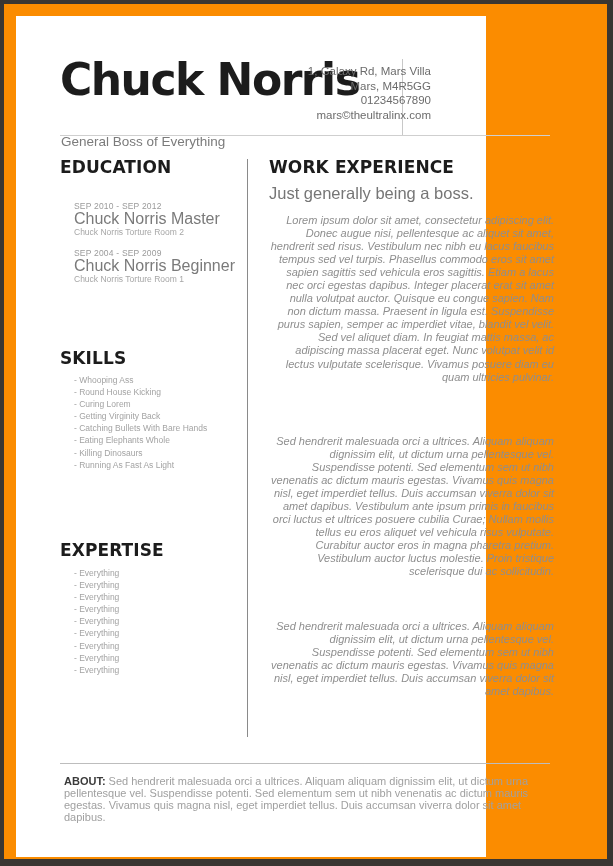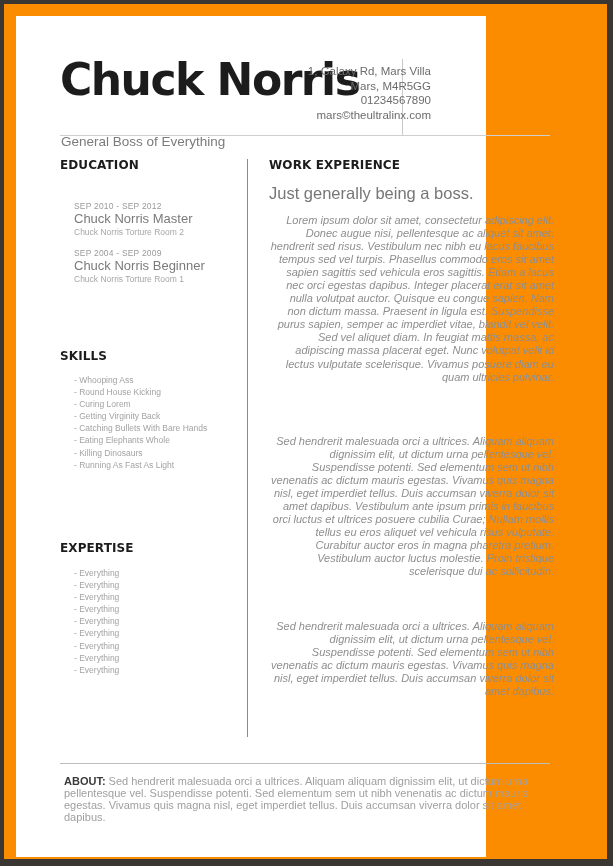--- a/index.html
+++ b/index.html
@@ -38,28 +38,28 @@
   }
   .contact {
     position: absolute; right: 55px; top: 48px; text-align: right;
     font-size: 11.5px; color: #6c6c6c; line-height: 14.5px;
   }
   .contact div { white-space: nowrap; }
 
   
   .h2 {
     position: absolute; font-family: "DejaVu Sans", sans-serif; font-weight: bold;
-    font-size: 12px; color: #1c1c1c; letter-spacing: 0.1px; margin: 0; line-height: 1;
+    font-size: 17px; color: #1c1c1c; letter-spacing: 0.1px; margin: 0; line-height: 1;
   }
 
   
   .edu { position: absolute; left: 58px; top: 169px; margin-top: 15px; }
   .edu-item { margin-bottom: 9px; }
   .edu-date { font-size: 8.5px; color: #9a9a9a; line-height: 12px; letter-spacing: 0.2px; }
-  .edu-title { font-size: 13px; color: #7a7a7a; line-height: 14px; }
+  .edu-title { font-size: 16px; color: #7a7a7a; line-height: 14px; }
   .edu-place { font-size: 8.5px; color: #a6a6a6; line-height: 12px; }
 
   .side-list { position: absolute; left: 58px; list-style: none; margin: 0; padding: 0; }
   .side-list li { font-size: 8.5px; color: #a3a3a3; line-height: 12.1px; white-space: nowrap; }
 
   .main-vline {
     position: absolute; left: 231px; top: 143px; width: 1px; height: 578px; background: #8a8a8a;
   }
 
   .work-sub {

